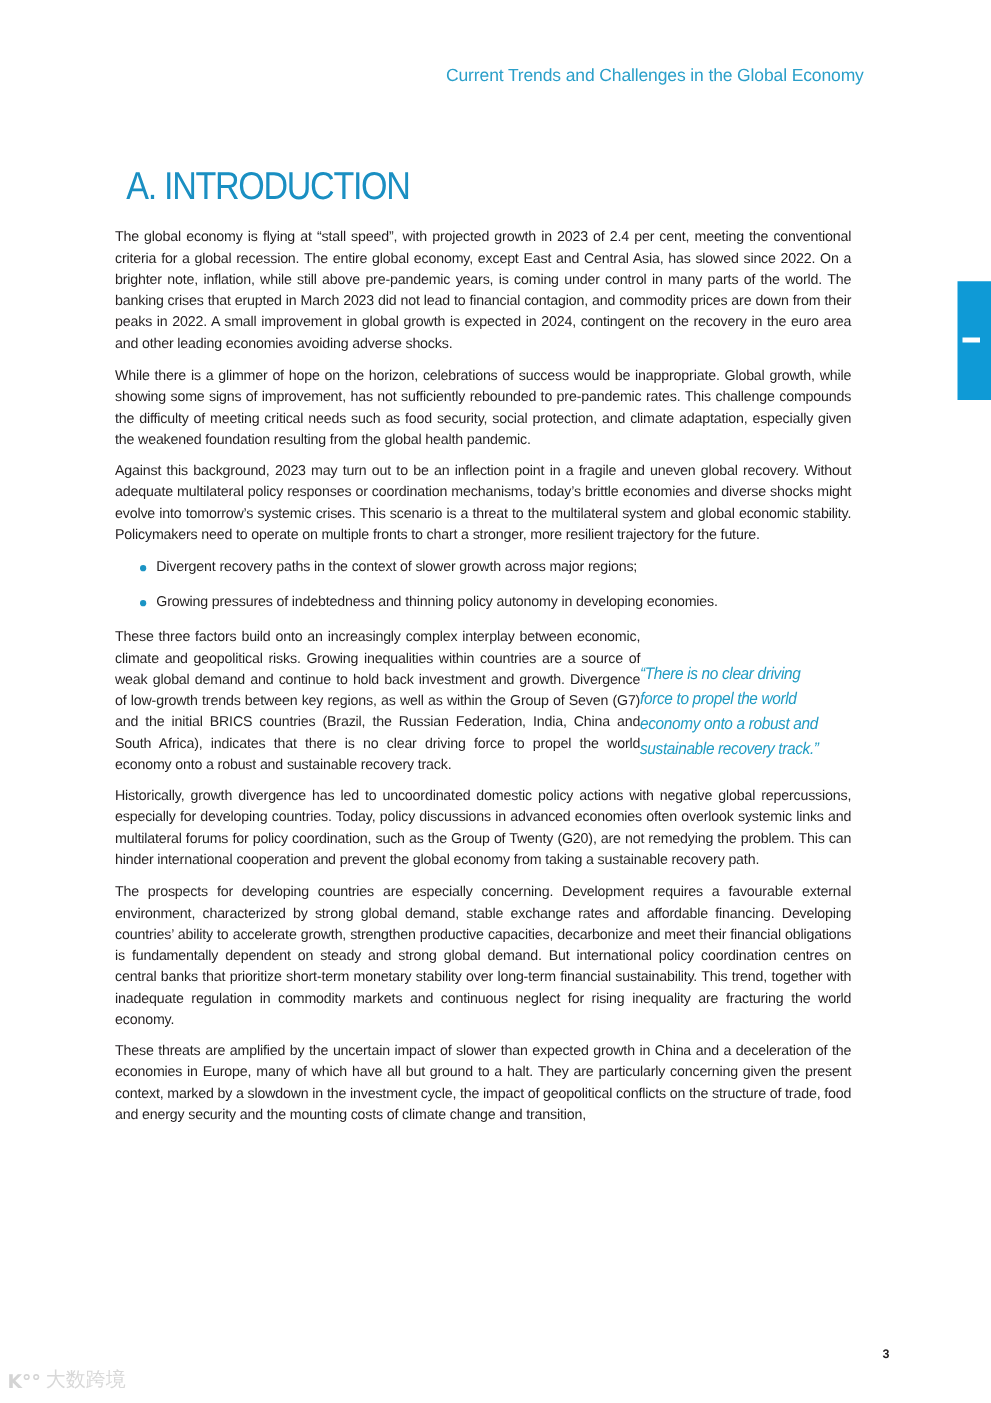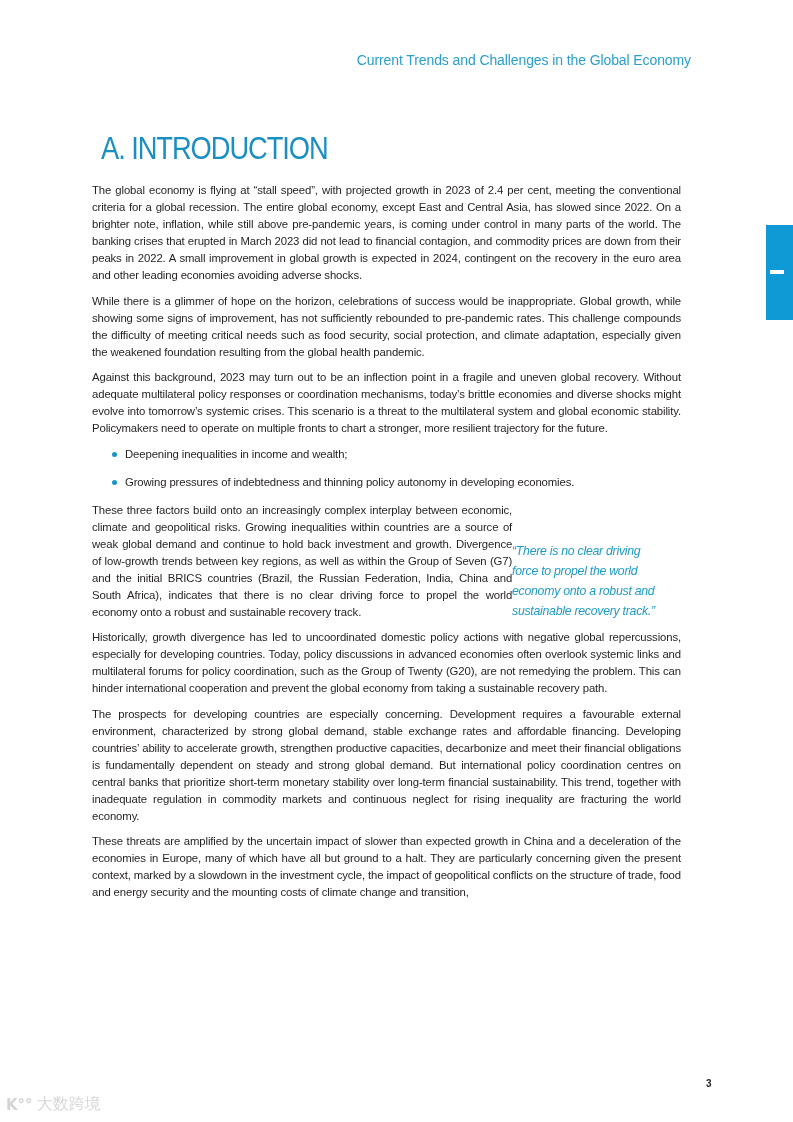--- a/index.html
+++ b/index.html
@@ -82,21 +82,21 @@
       left: 20px;
       top: 6px;
       width: 5px;
       height: 5px;
       border-radius: 50%;
       background: #1b94c4;
     }
     .two-col {
       display: flex;
       justify-content: space-between;
-      align-items: flex-end;
+      align-items: center;
       margin-bottom: 8.5px;
     }
     .two-col .left-text {
       width: 428px;
       margin: 0;
       text-align: justify;
     }
     .pull-quote {
       width: 172px;
       margin-top: 15px;
@@ -145,21 +145,21 @@
 <h1 class="page-title">A.  INTRODUCTION</h1>
 
 <div class="content">
   <p>The global economy is flying at “stall speed”, with projected growth in 2023 of 2.4 per cent, meeting the conventional criteria for a global recession. The entire global economy, except East and Central Asia, has slowed since 2022. On a brighter note, inflation, while still above pre-pandemic years, is coming under control in many parts of the world. The banking crises that erupted in March 2023 did not lead to financial contagion, and commodity prices are down from their peaks in 2022. A small improvement in global growth is expected in 2024, contingent on the recovery in the euro area and other leading economies avoiding adverse shocks.</p>
   <p>While there is a glimmer of hope on the horizon, celebrations of success would be inappropriate. Global growth, while showing some signs of improvement, has not sufficiently rebounded to pre-pandemic rates. This challenge compounds the difficulty of meeting critical needs such as food security, social protection, and climate adaptation, especially given the weakened foundation resulting from the global health pandemic.</p>
   <p>Against this background, 2023 may turn out to be an inflection point in a fragile and uneven global recovery. Without adequate multilateral policy responses or coordination mechanisms, today’s brittle economies and diverse shocks might evolve into tomorrow’s systemic crises. This scenario is a threat to the multilateral system and global economic stability. Policymakers need to operate on multiple fronts to chart a stronger, more resilient trajectory for the future.</p>
 
   <ul class="bullets">
     <li>
       <span class="bullet-dot"></span>
-      <span>Deepening inequalities in income and wealth;</span>
+      <span>Divergent recovery paths in the context of slower growth across major regions;</span>
     </li>
     <li>
       <span class="bullet-dot"></span>
       <span>Growing pressures of indebtedness and thinning policy autonomy in developing economies.</span>
     </li>
   </ul>
 
   <div class="two-col">
     <p class="left-text">These three factors build onto an increasingly complex interplay between economic, climate and geopolitical risks. Growing inequalities within countries are a source of weak global demand and continue to hold back investment and growth. Divergence of low-growth trends between key regions, as well as within the Group of Seven (G7) and the initial BRICS countries (Brazil, the Russian Federation, India, China and South Africa), indicates that there is no clear driving force to propel the world economy onto a robust and sustainable recovery track.</p>
     <div class="pull-quote">“There is no clear driving force to propel the world economy onto a robust and sustainable recovery track.”</div>

